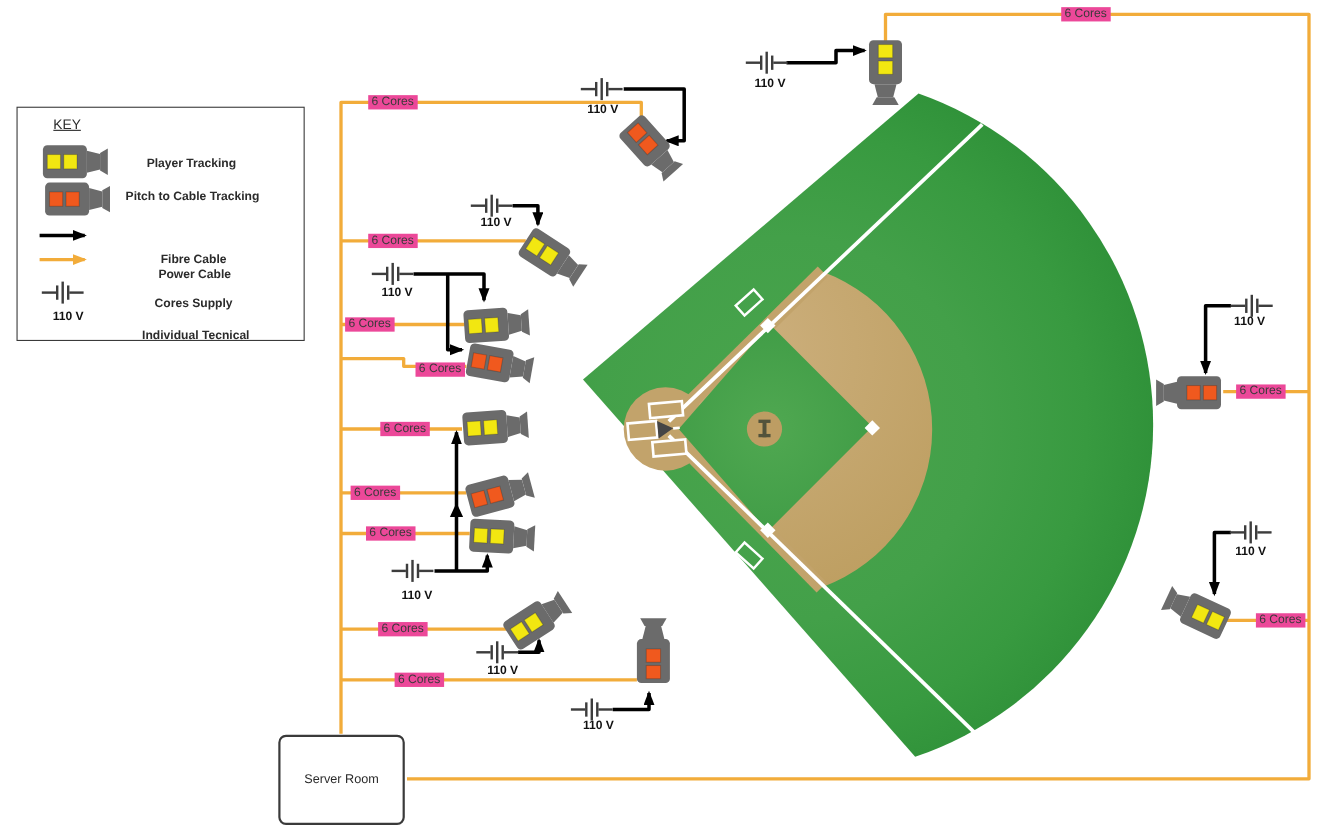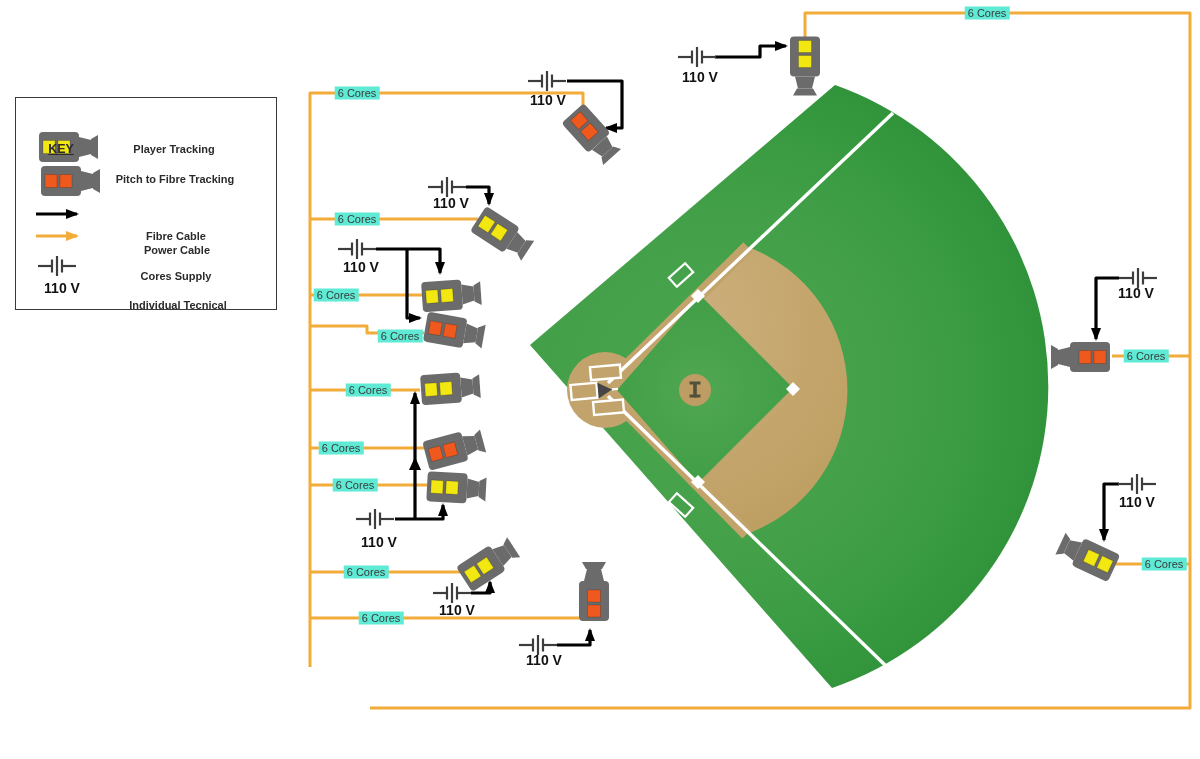--- a/index.html
+++ b/index.html
@@ -14,28 +14,28 @@
   .power  { stroke:var(--power-cable,#000); stroke-width:3.2; fill:none; stroke-linejoin:round; }
   .cam-body-fill { fill:var(--camera-body,#6B6B6B); }
   .cam-sq { fill:currentColor; stroke:rgba(0,0,0,0.18); stroke-width:1; }
   .cam-yellow { color:var(--player-tracking-yellow,#F2E711); }
   .cam-orange { color:var(--pitch-to-plate-orange,#F0591E); }
   .batt { stroke:#3d3d3d; stroke-width:2.2; fill:none; }
 
   .lbl {
     position:absolute; transform:translate(-50%,-50%);
     font-size:11px; color:#3a3a3a; white-space:nowrap;
-    background:#5eead4; padding:0 3px; line-height:13px;text-align:center;
+    background:#ec4899; padding:0 3px; line-height:13px;text-align:center;
   }
   .volt {
     position:absolute; transform:translate(-50%,-50%);
-    font-size:14px; font-weight:bold; color:#111; white-space:nowrap; line-height:13px;
+    font-size:11px; font-weight:bold; color:#111; white-space:nowrap; line-height:13px;
   }
   .keytext { position:absolute; transform:translate(-50%,-50%); font-size:11px; color:#2b2b2b; white-space:nowrap;font-weight:bold; }
-  .key-heading { font-weight:bold; text-decoration:underline; font-size:12.5px;margin-top:36px; }
+  .key-heading { font-weight:normal; text-decoration:underline; font-size:12.5px; }
   .key-box {
     position:absolute; left:15px; top:97px; width:262px; height:213px;
     border:1.6px solid #3a3a3a; background:transparent; box-sizing:border-box;
   }
   .server-room {
     position:absolute; left:253px; top:668px; width:115px; height:82px;
     border:2px solid #3a3a3a; border-radius:7px; background:#ffffff;
     box-sizing:border-box; display:flex; align-items:center; justify-content:center;
     font-size:11.5px; color:#2b2b2b;
   }
@@ -179,27 +179,30 @@
       <use href="#cam" class="cam-orange" transform="translate(73,181)"></use>
       <path class="power" d="M36 214 H77" marker-end="url(#arrowB)"></path>
       <path class="fibre" d="M36 236 H77" marker-end="url(#arrowA)"></path>
       <use href="#batt" transform="translate(57,266)"></use>
     </g>
   </svg>
 
   <div class="key-box"></div>
   <div class="keytext key-heading" style="left:61px; top:113px;">KEY</div>
   <div class="keytext" style="left:174px; top:149px;">Player Tracking</div>
-  <div class="keytext" style="left:175px; top:179px;">Pitch to Fibre Tracking</div>
+  <div class="keytext" style="left:175px; top:179px;">Pitch to Cable Tracking</div>
   <div class="keytext" style="left:177px; top:214px;margin-top:36px;">Power Cable</div>
   <div class="keytext" style="left:176px; top:236px;">Fibre Cable</div>
   <div class="keytext" style="left:178px; top:263px;margin-top:42px;">Individual Tecnical</div>
   <div class="keytext" style="left:176px; top:276px;">Cores Supply</div>
   <div class="volt" style="left:62px; top:288px;">110 V</div>
 
+  <div class="server-room">
+    <span>Server Room</span>
+  </div>
 
   <div class="lbl" style="left:357px; top:93px;">6 Cores</div>
   <div class="lbl" style="left:357px; top:219px;">6 Cores</div>
   <div class="lbl" style="left:336px; top:295px;">6 Cores</div>
   <div class="lbl" style="left:400px; top:336px;">6 Cores</div>
   <div class="lbl" style="left:368px; top:390px;">6 Cores</div>
   <div class="lbl" style="left:341px; top:448px;">6 Cores</div>
   <div class="lbl" style="left:355px; top:485px;">6 Cores</div>
   <div class="lbl" style="left:366px; top:572px;">6 Cores</div>
   <div class="lbl" style="left:381px; top:618px;">6 Cores</div>

